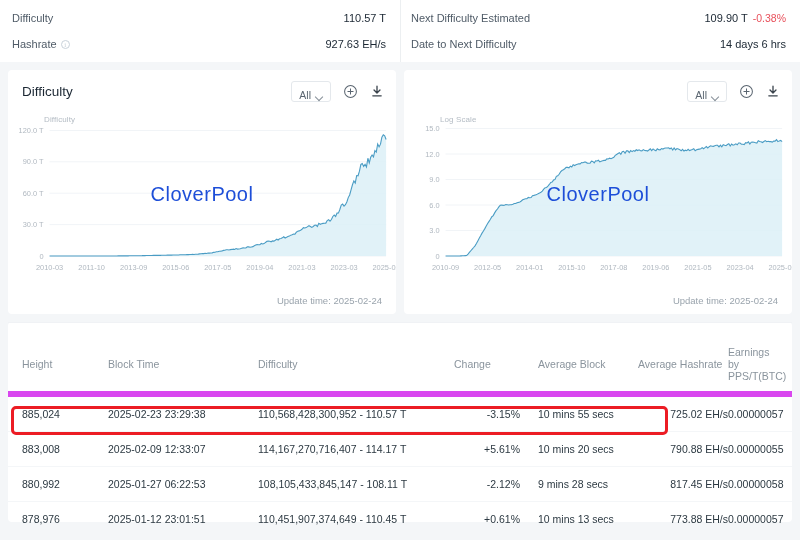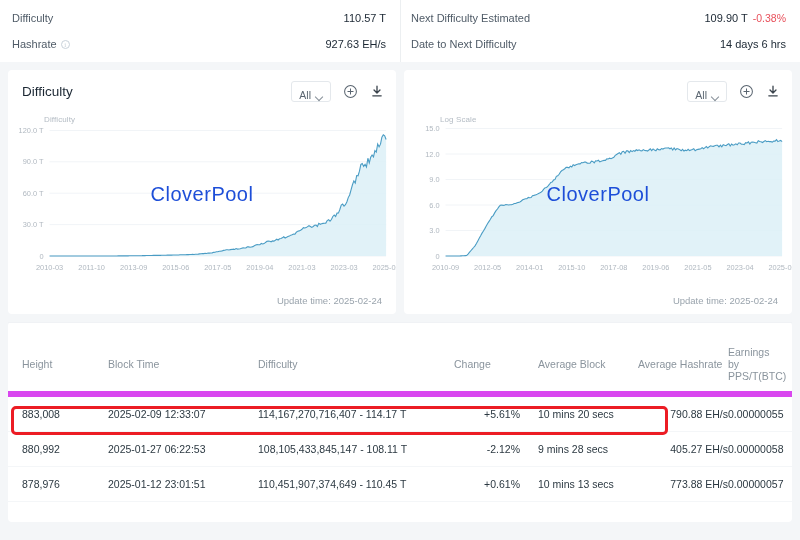--- a/index.html
+++ b/index.html
@@ -357,35 +357,44 @@
         <th class="c-time">Block Time</th>
         <th class="c-diff">Difficulty</th>
         <th class="c-change">Change</th>
         <th class="c-avgblk">Average Block</th>
         <th class="c-hash">Average Hashrate</th>
         <th class="c-earn">Earnings by PPS/T(BTC)</th>
       </tr>
     </thead>
     <tbody id="blocks-body">
         <tr>
+          <td class="c-height link">885,024</td>
+          <td class="c-time">2025-02-23 23:29:38</td>
+          <td class="c-diff">110,568,428,300,952 - 110.57 T</td>
+          <td class="c-change neg">-3.15%</td>
+          <td class="c-avgblk">10 mins 55 secs</td>
+          <td class="c-hash">725.02 EH/s</td>
+          <td class="c-earn">0.00000057</td>
+        </tr>
+        <tr>
           <td class="c-height link">883,008</td>
           <td class="c-time">2025-02-09 12:33:07</td>
           <td class="c-diff">114,167,270,716,407 - 114.17 T</td>
           <td class="c-change pos">+5.61%</td>
           <td class="c-avgblk">10 mins 20 secs</td>
           <td class="c-hash">790.88 EH/s</td>
           <td class="c-earn">0.00000055</td>
         </tr>
         <tr>
           <td class="c-height link">880,992</td>
           <td class="c-time">2025-01-27 06:22:53</td>
           <td class="c-diff">108,105,433,845,147 - 108.11 T</td>
           <td class="c-change neg">-2.12%</td>
           <td class="c-avgblk">9 mins 28 secs</td>
-          <td class="c-hash">405.27 EH/s</td>
+          <td class="c-hash">817.45 EH/s</td>
           <td class="c-earn">0.00000058</td>
         </tr>
         <tr>
           <td class="c-height link">878,976</td>
           <td class="c-time">2025-01-12 23:01:51</td>
           <td class="c-diff">110,451,907,374,649 - 110.45 T</td>
           <td class="c-change pos">+0.61%</td>
           <td class="c-avgblk">10 mins 13 secs</td>
           <td class="c-hash">773.88 EH/s</td>
           <td class="c-earn">0.00000057</td>

